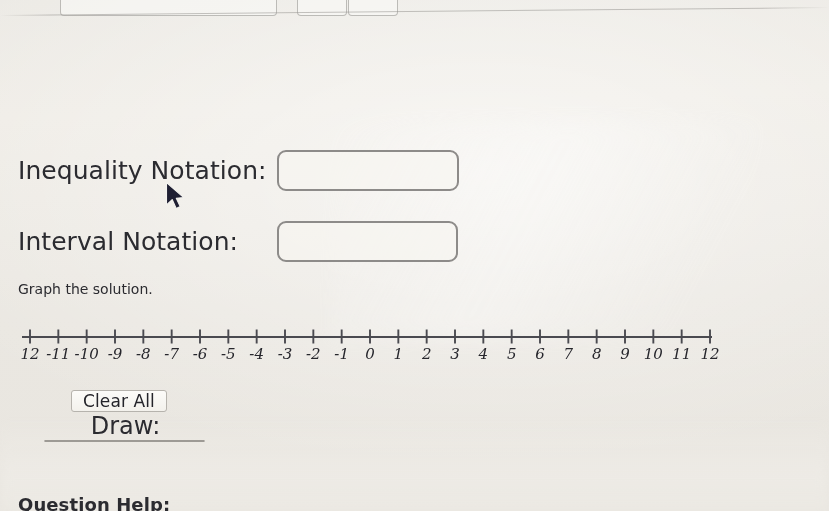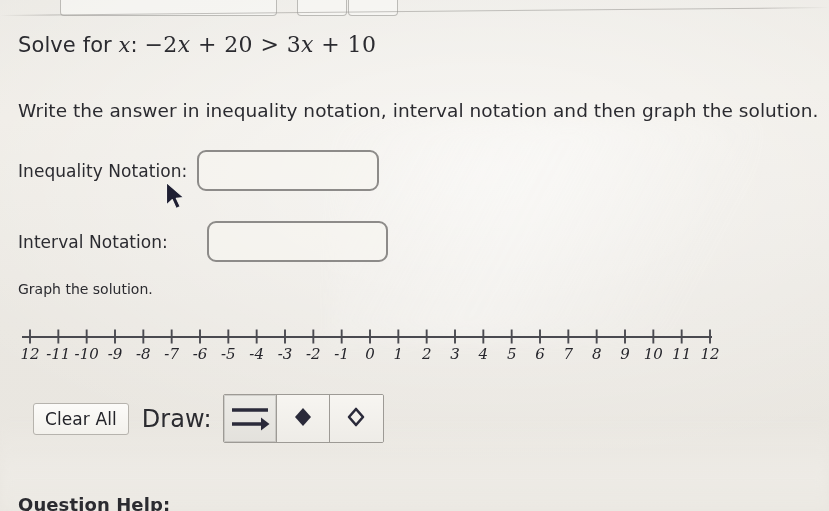--- a/index.html
+++ b/index.html
@@ -92,21 +92,21 @@
 
   .instr-line {
     left: 18px;
     top: 100px;
     font-size: 18.5px;
     letter-spacing: .05px;
   }
 
   .field-row { display: flex; align-items: center; }
   .field-label {
-    font-size: 17px;
+    font-size: 25px;
     letter-spacing: .05px;
   }
   .answer-box {
     display: inline-block;
     border: 2px solid #8d8b89;
     border-radius: 9px;
     background: rgba(247,245,241,0.62);
     box-sizing: border-box;
     outline: none;
     font-family: "DejaVu Sans", "Liberation Sans", sans-serif;
@@ -133,24 +133,25 @@
     top: 318px;
     width: 760px;
     height: 56px;
   }
   #numberline svg { display: block; }
 
   
   #draw-toolbar {
     position: absolute;
     left: 33px;
-    top: 402px;
+    top: 390px;
     height: 33px;
     display: flex;
     align-items: center;
+    flex-direction: column;
   }
   #clear-all {
     height: 32px;
     padding: 0 11px;
     border: 1px solid #b6b3ad;
     border-radius: 3px;
     background: linear-gradient(180deg,#fcfbf9 0%, #f3f1ec 100%);
     font-family: "DejaVu Sans", "Liberation Sans", sans-serif;
     font-size: 17px;
     color: #24242a;
@@ -236,35 +237,21 @@
 
 <div id="top-chrome">
   <div class="stub a"></div>
   <div class="stub b"></div>
   <div class="stub c"></div>
   <div class="chrome-line"></div>
 </div>
 
 <div id="content">
 
-  <div class="row prompt-line">
-    <span>Solve for</span>
-    <span class="varx">x</span><span>:</span>
-    <span class="mathexpr">
-      <span>−2</span><span class="v">x</span>
-      <span>+</span>
-      <span>20</span>
-      <span>&gt;</span>
-      <span>3</span><span class="v">x</span>
-      <span>+</span>
-      <span>10</span>
-    </span>
-  </div>
-
-  <div class="row instr-line">Write the answer in inequality notation, interval notation and then graph the solution.</div>
+
 
   <div class="row field-row" id="row-inequality">
     <span class="field-label">Inequality Notation:</span>
     <input class="answer-box" type="text" value="" style="">
   </div>
 
   <div class="row field-row" id="row-interval">
     <span class="field-label">Interval Notation:</span>
     <input class="answer-box" type="text" value="" style="">
   </div>

